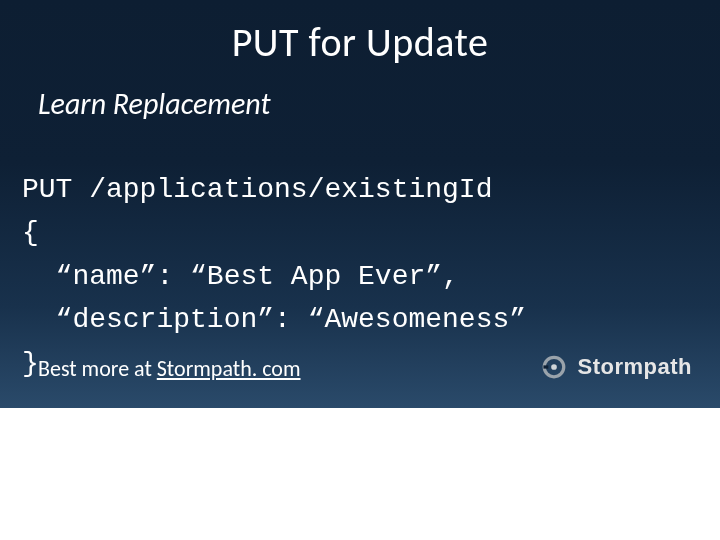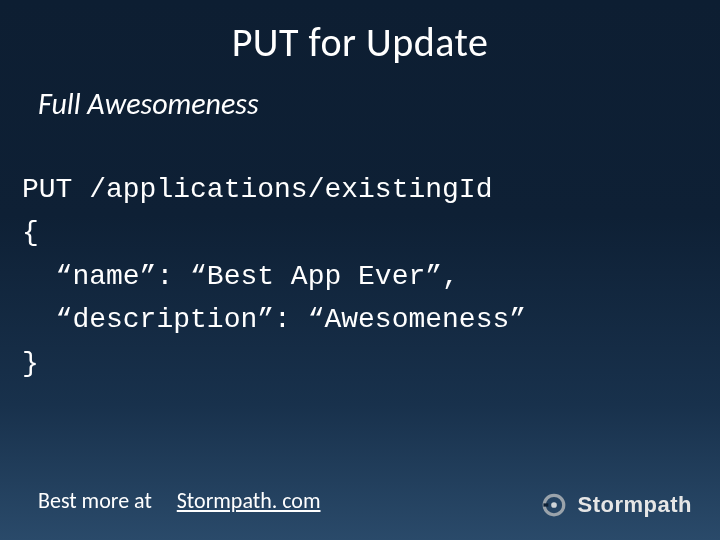--- a/index.html
+++ b/index.html
@@ -4,21 +4,21 @@
 <style>
   html, body {
     margin: 0;
     padding: 0;
     width: 720px;
     height: 540px;
     overflow: hidden;
   }
   .slide {
     width: 720px;
-    height: 540px;
+    height: 408px;
     background: linear-gradient(to bottom, #0d1e32 0%, #0e2035 40%, #18314c 75%, #2a4a6a 100%);
     color: #ffffff;
     font-family: Calibri, "Segoe UI", Arial, sans-serif;
     position: relative;
     box-sizing: border-box;
   }
   .title {
     font-size: 40px;
     font-weight: 400;
     text-align: center;
@@ -41,26 +41,25 @@
     white-space: pre;
   }
   .footer {
     position: absolute;
     left: 38px;
     bottom: 26px;
     font-size: 22px;
   }
   .footer .domain {
     text-decoration: underline;
-    margin-left: 20px;
   }
   .logo {
     position: absolute;
     right: 28px;
-    bottom: 22px;
+    bottom: 28px;
     display: flex;
     align-items: center;
     gap: 11px;
   }
   .logo-text {
     font-family: Arial, sans-serif;
     font-size: 22px;
     font-weight: 700;
     color: #e6e6e6;
     letter-spacing: 0.5px;
@@ -70,21 +69,21 @@
     height: 26px;
   }
 </style>
 </head>
 <body>
 
 <div class="slide">
 
   <div class="title">PUT for Update</div>
 
-  <div class="subtitle">Full Awesomeness</div>
+  <div class="subtitle">Learn Replacement</div>
 
   <div class="code-block"><span>PUT /applications/existingId</span>
 <span>{</span>
 <span>  “name”: “Best App Ever”,</span>
 <span>  “description”: “Awesomeness”</span>
 <span>}</span></div>
 
   <div class="footer">
     <span>Best more at </span><span class="domain">Stormpath. com</span>
   </div>

